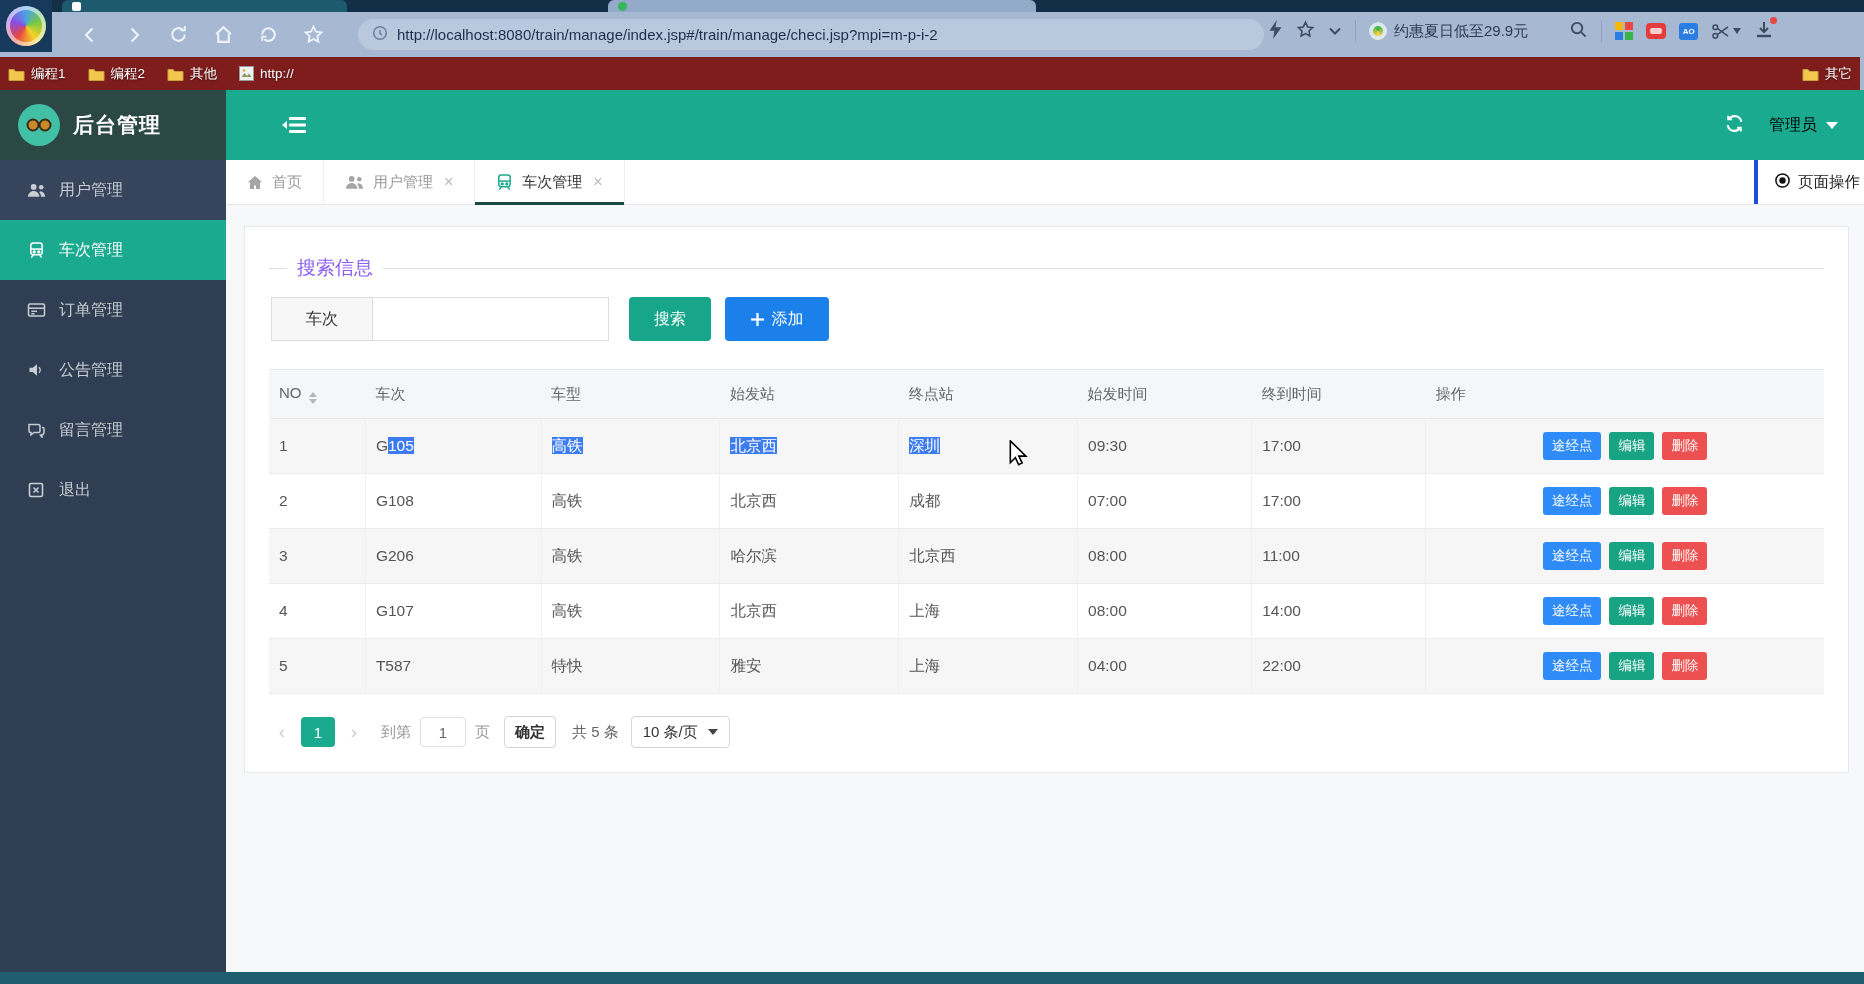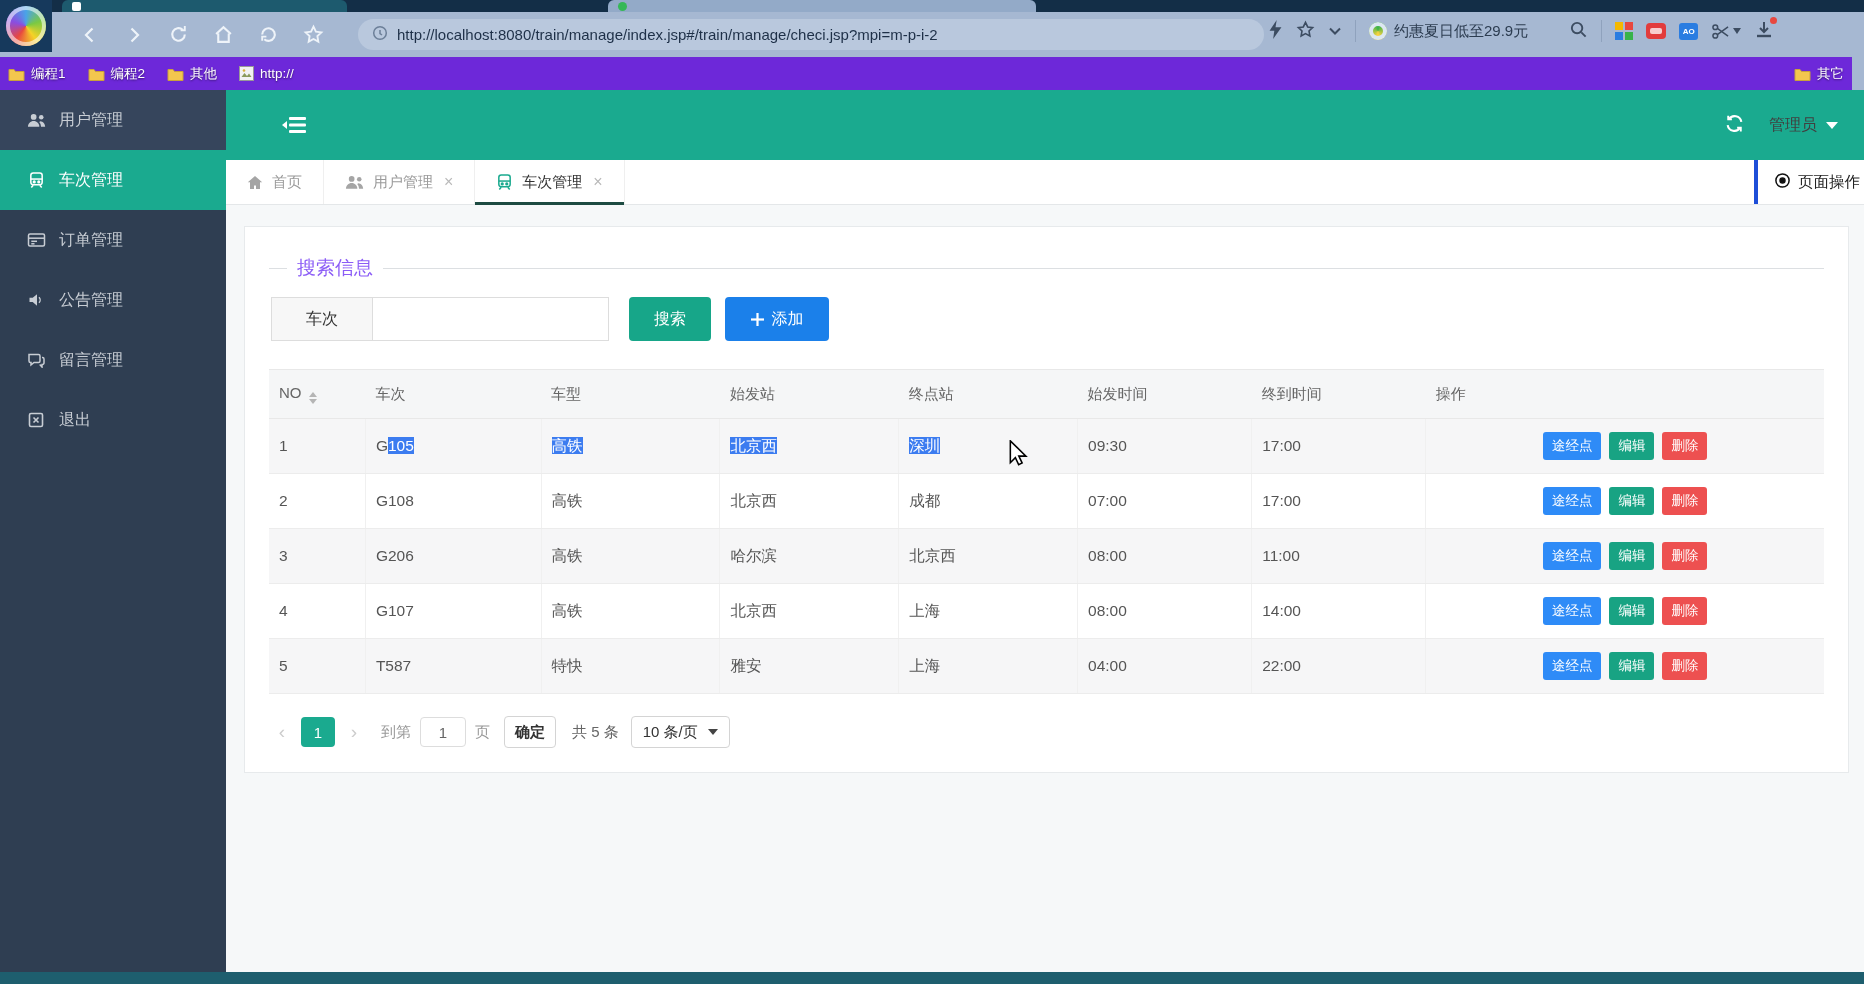--- a/index.html
+++ b/index.html
@@ -25,41 +25,41 @@
   .vsep{width:1px;height:22px;background:#8fa2bd;}
   .promo{display:flex;align-items:center;gap:7px;font-size:15px;color:#2c3c50;white-space:nowrap;}
   .promo-ball{width:18px;height:18px;border-radius:50%;background:conic-gradient(#37b34a,#ffd23f,#37b34a);box-shadow:inset 0 0 0 4px #dce7f2;}
   .sq-grid{width:18px;height:18px;display:grid;grid-template-columns:8px 8px;grid-template-rows:8px 8px;gap:2px;}
   .sq-grid i{display:block;}
   .pad-ic{width:20px;height:16px;background:#e23c3c;border-radius:4px;position:relative;}
   .pad-ic:after{content:"";position:absolute;left:4px;top:5px;width:12px;height:6px;background:rgba(255,255,255,.75);border-radius:2px;}
   .ao-ic{width:19px;height:17px;background:#2a7de1;border-radius:3px;color:#fff;font-size:8px;font-weight:bold;display:flex;align-items:center;justify-content:center;}
   .dl-wrap{position:relative;}
   .dl-dot{position:absolute;right:-3px;top:-3px;width:7px;height:7px;border-radius:50%;background:#e8483f;}
-  .bookbar{position:absolute;top:57px;left:0;right:12px;height:33px;background:#6d28d9;display:flex;align-items:center;gap:22px;padding-left:8px;color:#fff;font-size:13.5px;text-shadow:0 1px 2px rgba(0,0,0,.55);}
+  .bookbar{position:absolute;top:57px;left:0;right:4px;height:33px;background:#7f1d1d;display:flex;align-items:center;gap:22px;padding-left:8px;color:#fff;font-size:13.5px;text-shadow:0 1px 2px rgba(0,0,0,.55);}
   .bm-item{display:flex;align-items:center;gap:6px;}
   .bm-ic svg{display:block;}
   .bm-right{position:absolute;right:0;top:0;height:33px;width:58px;display:flex;align-items:center;gap:6px;overflow:hidden;}
 
   
   #app{display:flex;width:100%;height:882px;}
   .sidebar{width:226px;background:#2f3e52;flex:none;display:flex;flex-direction:column;}
   .side-header{height:70px;background:#2b4845;display:flex;align-items:center;gap:13px;padding-left:18px;flex:none;}
   .app-logo{width:42px;height:42px;border-radius:50%;background:#41c0a5;display:flex;align-items:center;justify-content:center;flex:none;}
   .side-title{font-size:21px;font-weight:bold;color:#fff;letter-spacing:1px;}
   .side-item{height:60px;display:flex;align-items:center;gap:13px;padding-left:26px;color:#c8cdd4;font-size:16px;cursor:pointer;}
   .side-item.first{background:#36455c;}
   .side-item.active{background:#1aaa8f;color:#fff;}
   .s-ic{width:20px;display:flex;justify-content:center;}
   .s-ic svg{display:block;}
 
   .main{flex:1;display:flex;flex-direction:column;min-width:0;}
   .topbar{height:70px;background:#1aaa8f;position:relative;display:flex;align-items:center;flex:none;}
   .hamburger{margin-left:56px;cursor:pointer;display:flex;}
-  .topbar-right{position:absolute;right:26px;top:0;height:70px;display:flex;align-items:center;gap:24px;color:#404040;}
+  .topbar-right{position:absolute;right:26px;top:0;height:70px;display:flex;align-items:center;gap:24px;color:#000000;}
   .user-box{display:flex;align-items:center;gap:9px;font-size:16px;cursor:pointer;}
   .caret-down{width:0;height:0;border-left:6px solid transparent;border-right:6px solid transparent;border-top:7px solid #fff;}
 
   .tabbar{height:45px;background:#fff;border-bottom:1px solid #e4e7e9;display:flex;position:relative;flex:none;}
   .tab{display:flex;align-items:center;gap:9px;padding:0 21px;border-right:1px solid #efefef;font-size:15px;color:#9b9b9b;position:relative;cursor:pointer;}
   .tab .ticon{color:#a5a5a5;display:flex;}
   .tab.active{color:#333;}
   .tab.active .ticon{color:#1aaa8f;}
   .tab.active:after{content:"";position:absolute;left:0;right:0;bottom:-1px;height:3px;background:#1d4b42;}
   .tab .tclose{color:#b9b9b9;font-size:16px;margin-left:2px;}
@@ -249,20 +249,30 @@
             <path d="M1 2.5h5l1.6 2H16v9H1z" fill="#f3c64e" stroke="#c9a13b"></path>
           </svg>
         </span>
       <span>其它</span>
     </div>
   </div>
 </div>
 
 <div id="app">
   <div class="sidebar">
+    <div class="side-header">
+      <span class="app-logo">
+        <svg width="28" height="16" viewBox="0 0 28 16">
+            <circle cx="8" cy="8" r="5.5" fill="#c98a2e" stroke="#3a2c16" stroke-width="2"></circle>
+            <circle cx="20" cy="8" r="5.5" fill="#c98a2e" stroke="#3a2c16" stroke-width="2"></circle>
+            <path d="M13.5 7h1" stroke="#3a2c16" stroke-width="2"></path>
+          </svg>
+      </span>
+      <span class="side-title">后台管理</span>
+    </div>
     <div id="side-menu">
         <div class="side-item first">
           <span class="s-ic">
             <svg width="19" height="16" viewBox="0 0 20 16" fill="currentColor">
               <circle cx="7" cy="4.8" r="3"></circle>
               <path d="M1 15c0-3.3 2.7-6 6-6s6 2.7 6 6z"></path>
               <circle cx="15" cy="5.2" r="2.4"></circle>
               <path d="M14 9.3c2.9.3 5.1 2.8 5.1 5.7h-4.3a7.4 7.4 0 0 0-1.9-5z"></path>
             </svg>
           </span>

